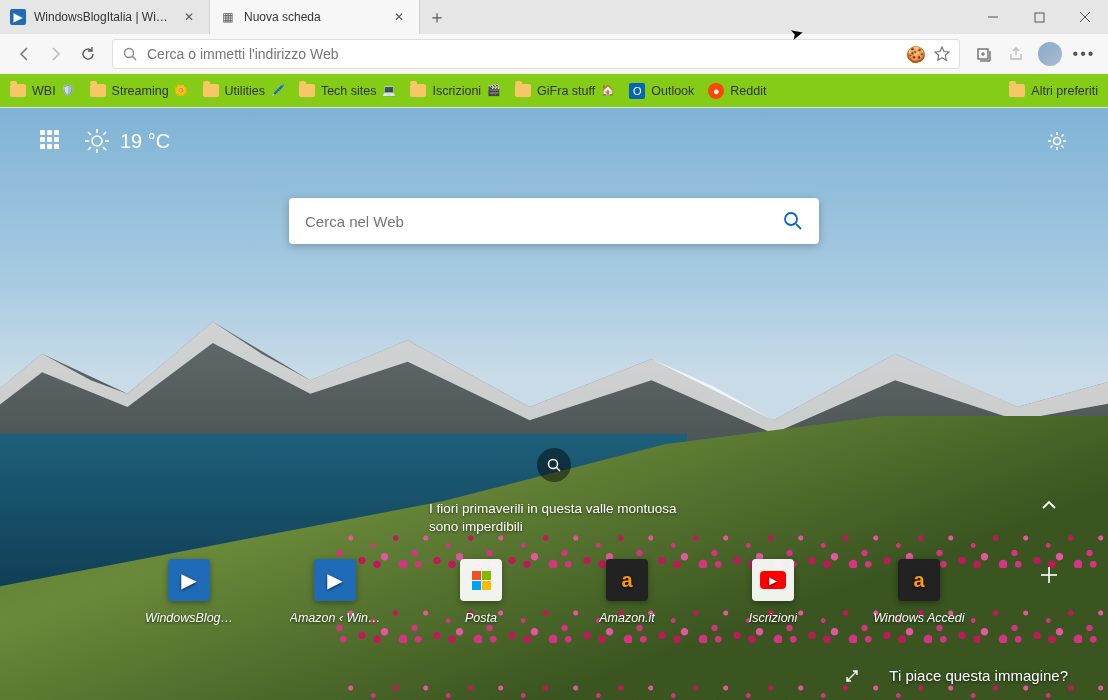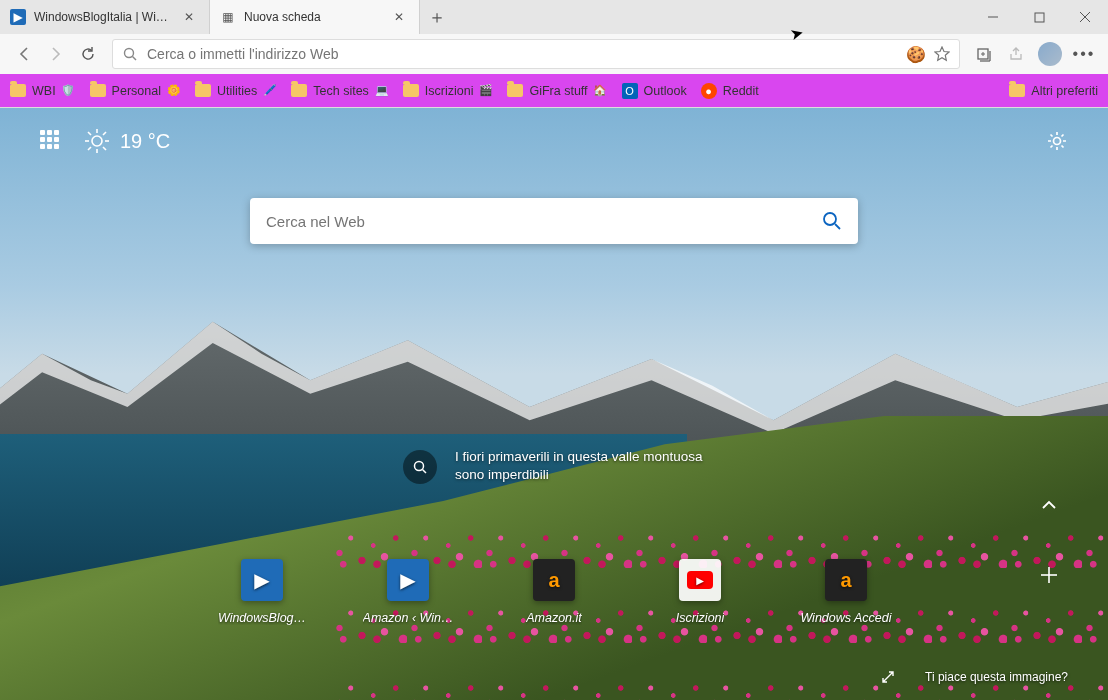--- a/index.html
+++ b/index.html
@@ -15,21 +15,21 @@
   .spacer { flex:1; }
   .wctrl { width:46px; display:flex; align-items:center; justify-content:center; color:#555; }
   
   .navbar { height:40px; background:#f7f7f7; display:flex; align-items:center; padding:0 8px; }
   .nbtn { width:32px; height:32px; display:flex; align-items:center; justify-content:center; color:#555; border-radius:3px; }
   .addrwrap { flex:1; height:30px; background:#fff; border:1px solid #ddd; border-radius:3px; display:flex; align-items:center; padding:0 8px; gap:8px; margin:0 8px;}
   .addrwrap input { flex:1; border:none; outline:none; font-size:14px; color:#888; }
   .addr-ico { width:18px; height:18px; display:flex; align-items:center; justify-content:center; color:#666;}
   .avatar { width:24px; height:24px; border-radius:50%; background:linear-gradient(135deg,#8ac,#abc); margin:0 6px;}
   
-  .bmbar { height:34px; background:#d946ef; border-bottom:1px solid #ddd; display:flex; align-items:center; padding:0 10px; gap:14px; font-size:12.5px; color:#333;}
+  .bmbar { height:34px; background:#84cc16; border-bottom:1px solid #ddd; display:flex; align-items:center; padding:0 10px; gap:14px; font-size:12.5px; color:#333;}
   .bm { display:flex; align-items:center; gap:6px; white-space:nowrap;}
   .folder { width:16px; height:13px; background:#f6c667; border-radius:2px; position:relative;}
   .folder::before{content:"";position:absolute;top:-3px;left:0;width:7px;height:3px;background:#f6c667;border-radius:2px 2px 0 0;}
   .bm .mini{width:14px;height:14px;display:inline-flex;align-items:center;justify-content:center;font-size:11px;}
   .bmbar .spacer{flex:1;}
   
   .content { position:relative; width:100%; height:592px; overflow:hidden; }
   .bg { position:absolute; inset:0; }
   .sky { position:absolute; inset:0; background:linear-gradient(#7fb3d5 0%,#a9cbe2 30%,#c8dbe7 45%); }
   .mtn1{position:absolute;left:-5%;right:-5%;top:28%;height:45%;background:linear-gradient(#6c7375,#3d4446);clip-path:polygon(0 60%,8% 30%,15% 45%,22% 18%,30% 40%,38% 25%,48% 50%,58% 32%,68% 55%,78% 30%,88% 50%,100% 35%,100% 100%,0 100%);} 
@@ -47,36 +47,36 @@
      radial-gradient(circle at 15% 95%,#d63384 0 3%,transparent 4%),
      radial-gradient(circle at 60% 95%,#c2185b 0 4%,transparent 5%);
      background-size:75px 75px;}
   
   .top-widgets{position:absolute;top:20px;left:40px;right:40px;display:flex;align-items:center;color:#fff;}
   .grid-ico{width:22px;height:22px;display:grid;grid-template-columns:repeat(3,5px);grid-template-rows:repeat(3,5px);gap:2px;}
   .grid-ico span{background:#fff;border-radius:1px;}
   .wthr{display:flex;align-items:center;gap:10px;margin-left:22px;font-size:20px;}
   .gear{margin-left:auto;}
   
-  .searchbox{position:absolute;top:90px;left:50%;transform:translateX(-50%);width:608px;height:46px;background:#fff;border-radius:4px;display:flex;align-items:center;padding:0 16px;box-shadow:0 2px 8px rgba(0,0,0,0.25);}
+  .searchbox{position:absolute;top:90px;left:50%;transform:translateX(-50%);width:530px;height:46px;background:#fff;border-radius:4px;display:flex;align-items:center;padding:0 16px;box-shadow:0 2px 8px rgba(0,0,0,0.25);}
   .searchbox input{flex:1;border:none;outline:none;font-size:15px;color:#888;}
   .searchbox .sico{color:#0b64c0;}
   
-  .caption{position:absolute;top:340px;left:50%;transform:translateX(-50%);display:flex;align-items:flex-end;gap:18px;color:#fff;font-size:13.5px;text-shadow:0 1px 3px rgba(0,0,0,0.6);}
+  .caption{position:absolute;top:340px;left:50%;transform:translateX(-50%);display:flex;align-items:center;gap:18px;color:#fff;font-size:13.5px;text-shadow:0 1px 3px rgba(0,0,0,0.6);flex-direction:column;}
   .caption .circ{width:34px;height:34px;border-radius:50%;background:rgba(0,0,0,0.45);display:flex;align-items:center;justify-content:center;}
   .caption .txt{max-width:250px;line-height:1.35;}
   
   .tiles{position:absolute;bottom:75px;left:0;right:0;display:flex;justify-content:center;gap:46px;}
   .tile{display:flex;flex-direction:column;align-items:center;gap:10px;color:#fff;font-size:12.5px;text-shadow:0 1px 3px rgba(0,0,0,0.7);width:100px;}
   .tile .tico{width:42px;height:42px;border-radius:4px;background:rgba(255,255,255,0.92);display:flex;align-items:center;justify-content:center;font-size:20px;box-shadow:0 2px 6px rgba(0,0,0,0.35);}
   .tile .tlabel{white-space:nowrap;overflow:hidden;text-overflow:ellipsis;max-width:100px;text-align:center;font-style:italic;}
   .addtile{position:absolute;right:44px;bottom:110px;display:flex;flex-direction:column;align-items:center;gap:40px;color:#fff;}
   .addtile .chev, .addtile .plus{width:30px;height:30px;display:flex;align-items:center;justify-content:center;}
   
-  .imgfoot{position:absolute;bottom:16px;right:40px;color:#fff;font-size:12px;display:flex;align-items:center;gap:30px;text-shadow:0 1px 3px rgba(0,0,0,0.7);}
+  .imgfoot{position:absolute;bottom:16px;right:40px;color:#fff;font-size:15px;display:flex;align-items:center;gap:30px;text-shadow:0 1px 3px rgba(0,0,0,0.7);}
   .cursor{position:absolute;top:24px;left:790px;font-size:16px;color:#000;pointer-events:none;transform:rotate(-15deg);}
   svg{display:block;}
 </style>
 </head>
 <body>
 
 <div class="titlebar">
   <div class="tab">
     <span class="favicon" style="background:#1f6bb7;color:#fff;border-radius:2px;">▶</span>
     <span class="ttitle">WindowsBlogItalia | Windows, S…</span>
@@ -159,21 +159,21 @@
 </div>
 
 <div class="bmbar">
   <div class="bm">
       <span class="folder"></span>
       <span>WBI</span>
       <span class="mini">🛡️</span>
     </div>
   <div class="bm">
       <span class="folder"></span>
-      <span>Personal</span>
+      <span>Streaming</span>
       <span class="mini">🌼</span>
     </div>
   <div class="bm">
       <span class="folder"></span>
       <span>Utilities</span>
       <span class="mini">🖊️</span>
     </div>
   <div class="bm">
       <span class="folder"></span>
       <span>Tech sites</span>
@@ -275,20 +275,31 @@
   <div class="tiles">
     <div class="tile">
         <div class="tico" style="background:#1f6bb7;color:#fff;">▶</div>
         <div class="tlabel">WindowsBlog…</div>
       </div>
     <div class="tile">
         <div class="tico" style="background:#1f6bb7;color:#fff;">▶</div>
         <div class="tlabel">Amazon ‹ Win…</div>
       </div>
     <div class="tile">
+        <div class="tico">
+          <span style="display:grid;grid-template-columns:9px 9px;grid-template-rows:9px 9px;gap:1px;">
+            <span style="background:#f25022"></span>
+            <span style="background:#7fba00"></span>
+            <span style="background:#00a4ef"></span>
+            <span style="background:#ffb900"></span>
+          </span>
+        </div>
+        <div class="tlabel">Posta</div>
+      </div>
+    <div class="tile">
         <div class="tico" style="background:#222;color:#ff9900;font-weight:bold;">a</div>
         <div class="tlabel">Amazon.it</div>
       </div>
     <div class="tile">
         <div class="tico">
           <span style="width:26px;height:18px;background:#ff0000;border-radius:4px;display:flex;align-items:center;justify-content:center;color:#fff;font-size:10px;">▶</span>
         </div>
         <div class="tlabel">Iscrizioni</div>
       </div>
     <div class="tile">

